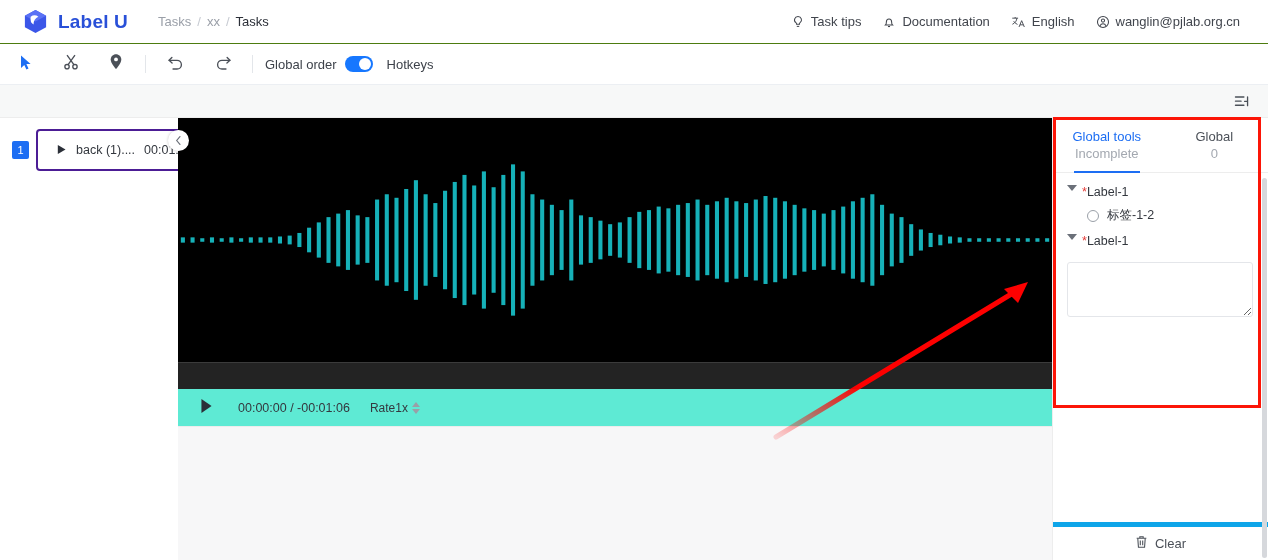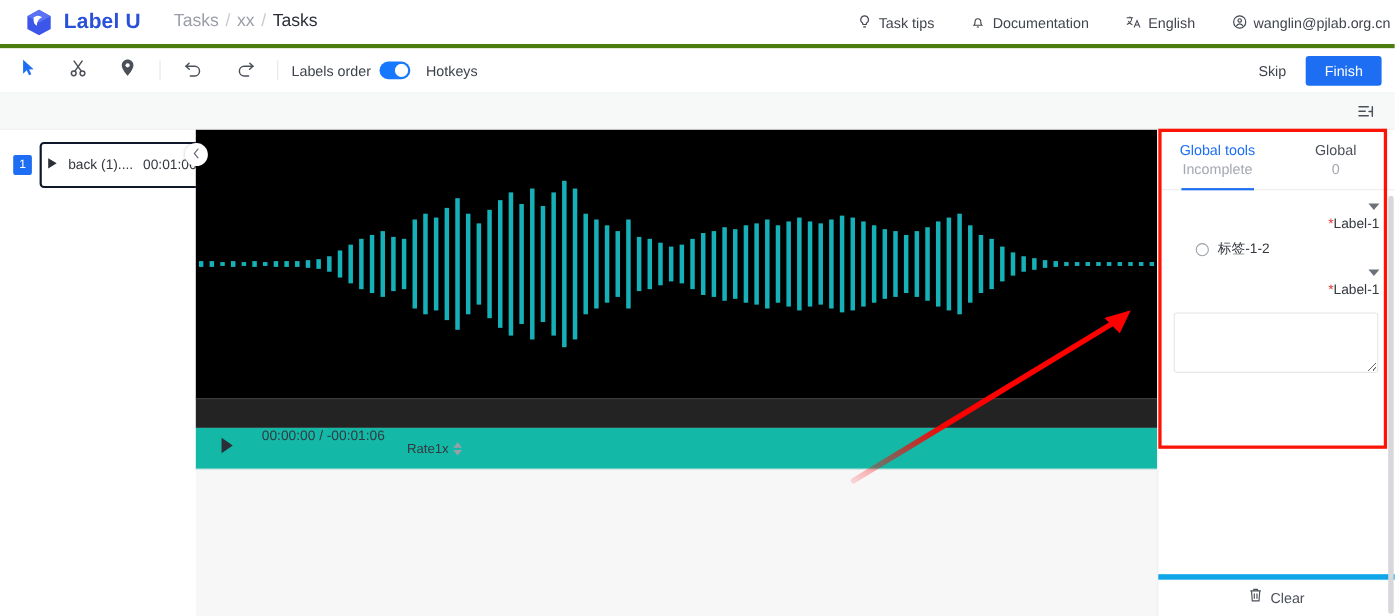--- a/index.html
+++ b/index.html
@@ -8,39 +8,39 @@
     font-family: "Liberation Sans", sans-serif;
     background: #ffffff;
     overflow: hidden;
     color: #333;
   }
   #app { position: relative; width: 1268px; height: 560px; }
 
   
   .header {
     position: absolute; left: 0; top: 0; width: 1268px; height: 44px;
-    background: #fff; border-bottom: 4px solid #4d7c0f;
+    background: #fff; border-bottom: 1px solid #4d7c0f;
     display: flex; align-items: center;
   }
   .brand { display: flex; align-items: center; gap: 9px; padding-left: 22px; }
   .brand-logo { width: 27px; height: 27px; display:block; }
   .brand-name {
     font-size: 19px; font-weight: bold; color: #2950d8; letter-spacing: .2px;
   }
   .crumbs {
     display: flex; align-items: center; gap: 6px;
-    margin-left: 30px; font-size: 16px; color: #9a9fa8;
+    margin-left: 30px; font-size: 13px; color: #9a9fa8;
   }
   .crumbs .sep { color: #c6cad1; }
   .crumbs .crumb-last { color: #2b2f38; }
   .crumb-link { cursor: pointer; }
 
   .header-right {
     margin-left: auto; display: flex; align-items: center;
-    gap: 33px; padding-right: 4px; font-size: 13px; color: #41454d;
+    gap: 21px; padding-right: 28px; font-size: 13px; color: #41454d;
   }
   .hr-item { display: flex; align-items: center; gap: 6px; cursor: pointer; white-space: nowrap; }
   .hr-item svg { display:block; }
 
   
   .toolbar {
     position: absolute; left: 0; top: 44px; width: 1268px; height: 41px;
     background: #fff; border-bottom: 1px solid #eceff3;
     display: flex; align-items: center;
   }
@@ -85,22 +85,22 @@
     position: absolute; left: 0; top: 118px; width: 178px; height: 442px;
     background: #fff; padding-top: 11px;
   }
   .file-row { display: flex; align-items: center; padding-left: 12px; gap: 7px; }
   .file-index {
     width: 17px; height: 18px; background: #1d6ef3; color: #fff;
     font-size: 11px; display: flex; align-items: center; justify-content: center;
     border-radius: 2px; flex: none;
   }
   .file-card {
-    flex: 1; height: 42px; border: 2px solid #0f172a; border-radius: 4px;
-    display: flex; align-items: center; gap: 9px; padding: 0 4px; cursor: pointer;
+    flex: 1; height: 42px; border: 2px solid #4c1d95; border-radius: 4px;
+    display: flex; align-items: center; gap: 9px; padding: 0 18px; cursor: pointer;
     background: #fff; margin-right: 11px;
   }
   .file-name { font-size: 12.5px; color: #33373e; white-space: nowrap; overflow: hidden; }
   .file-dur { font-size: 12.5px; color: #33373e; margin-left: auto; white-space: nowrap; }
 
   
   .stage {
     position: absolute; left: 178px; top: 118px; width: 874px; height: 442px;
     background: #fff;
   }
@@ -108,21 +108,21 @@
     position: absolute; left: 0; top: 0; width: 874px; height: 244px;
     background: #000; overflow: hidden;
   }
   .wave-svg { display: block; }
   .timeline-strip {
     position: absolute; left: 0; top: 244px; width: 874px; height: 27px;
     background: #232323; border-top: 1px solid #3b3b3b;
   }
   .player-bar {
     position: absolute; left: 0; top: 271px; width: 874px; height: 38px;
-    background: #14b8a6; display: flex; gap: 0;
+    background: #5eead4; display: flex; align-items: center; gap: 0;
     border-bottom: 1px solid #ededed;
   }
   .play-btn { width: 40px; display: flex; align-items: center; justify-content: center; cursor: pointer; margin-left: 8px; }
   .time-text { font-size: 12.5px; color: #34383f; margin-left: 12px; white-space: nowrap; }
   .rate-wrap { display: flex; align-items: center; gap: 4px; margin-left: 20px; cursor: pointer; }
   .rate-text { font-size: 12px; color: #34383f; }
   .stepper { display: flex; flex-direction: column; gap: 2px; }
   .stepper .arrow { width: 0; height: 0; border-left: 4px solid transparent; border-right: 4px solid transparent; }
   .stepper .up { border-bottom: 5px solid #9a9fa7; }
   .stepper .down { border-top: 5px solid #9a9fa7; }
@@ -151,21 +151,21 @@
   }
   .rtab .t-title { font-size: 13px; color: #4b5058; }
   .rtab .t-sub { font-size: 13px; color: #a3a8b0; }
   .rtab.active .t-title { color: #1d6ef3; }
   .rtab.active::after {
     content: ""; position: absolute; bottom: -1px; left: 50%; transform: translateX(-50%);
     width: 66px; height: 2.5px; background: #1d6ef3;
   }
   .rbody { flex: 1; padding: 12px 0 0 0; overflow: hidden; }
   .lgroup { padding: 0 14px; margin-bottom: 8px; }
-  .lgroup-head { display: flex; align-items: flex-end; gap: 5px; cursor: pointer; flex-direction: column; }
+  .lgroup-head { display: flex; align-items: flex-start; gap: 5px; cursor: pointer; }
   .caret { width: 0; height: 0; border-left: 5px solid transparent; border-right: 5px solid transparent; border-top: 6px solid #6b7079; }
   .lgroup-title { font-size: 12.5px; color: #33373e; }
   .req { color: #e53935; }
   .opt-row { display: flex; align-items: center; gap: 8px; padding: 8px 0 2px 20px; cursor: pointer; }
   .radio { width: 12px; height: 12px; border: 1px solid #9aa0a8; border-radius: 50%; flex: none; }
   .opt-label { font-size: 12.5px; color: #33373e; }
   .ta-wrap { padding: 6px 14px 0 14px; }
   .ta {
     width: 186px; height: 55px; border: 1px solid #e4e6ea; border-radius: 3px;
     resize: both; font-family: "Liberation Sans", sans-serif; font-size: 12.5px;
@@ -300,32 +300,28 @@
             <path d="M16.6 7.2 H8.4 a4.6 4.6 0 0 0 0 9.2 H12.6"></path>
           </svg>
         </span>
       </div>
     </div>
 
     <div class="tool-sep"></div>
 
     <div class="tool-group-3">
       <div class="switch-wrap">
-        <span>Labels order</span>
+        <span>Global order</span>
         <span class="switch">
             <span class="knob"></span>
           </span>
       </div>
       <span class="hotkeys">Hotkeys</span>
     </div>
 
-    <div class="toolbar-right">
-      <span class="skip-btn">Skip</span>
-      <button class="finish-btn">Finish</button>
-    </div>
   </div>
 
   <div class="subbar">
     <span class="subbar-icon">
       <svg width="17" height="15" viewBox="0 0 18 16" fill="none" stroke="#4b5058" stroke-width="1.4" stroke-linecap="round">
         <path d="M1.5 3.2h9M1.5 7.6h6M1.5 12h9"></path>
         <path d="M14.4 3.2v9.2"></path>
         <path d="M11.2 7.8h2.6"></path>
       </svg>
     </span>

